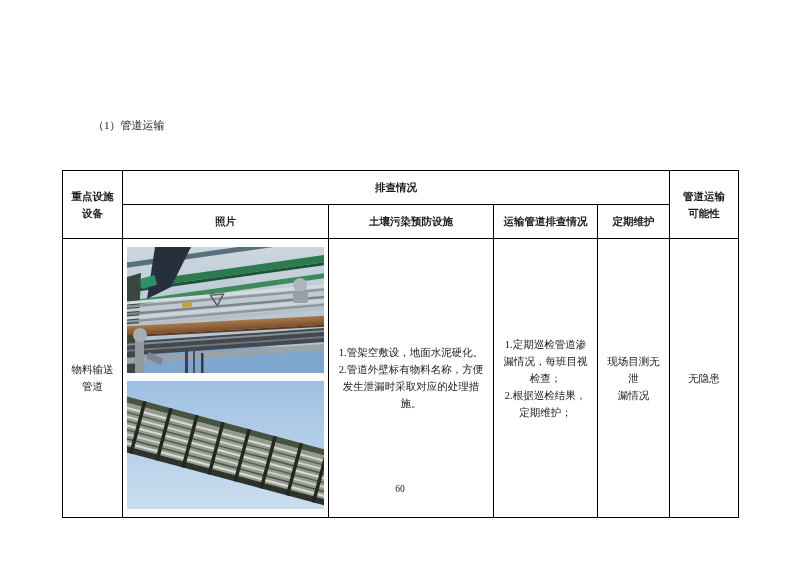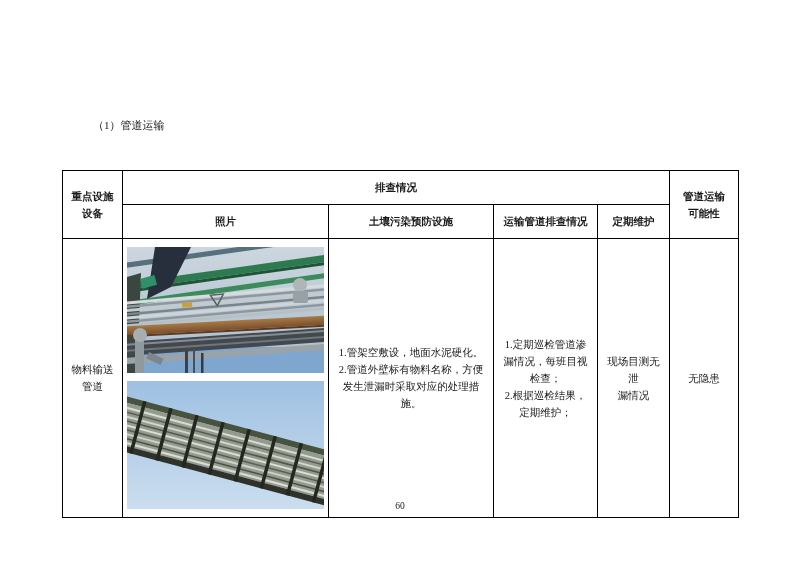--- a/index.html
+++ b/index.html
@@ -67,21 +67,21 @@
   .photo-stack {
     display: flex;
     flex-direction: column;
     align-items: center;
     gap: 8px;
   }
   .photo-stack svg { display: block; }
   .page-number {
     position: absolute;
     left: 0;
-    top: 501px;
+    top: 484px;
     width: 100%;
     text-align: center;
     font-size: 9.5px;
   }
 </style>
 </head>
 <body>
 
 <div class="page">
 

